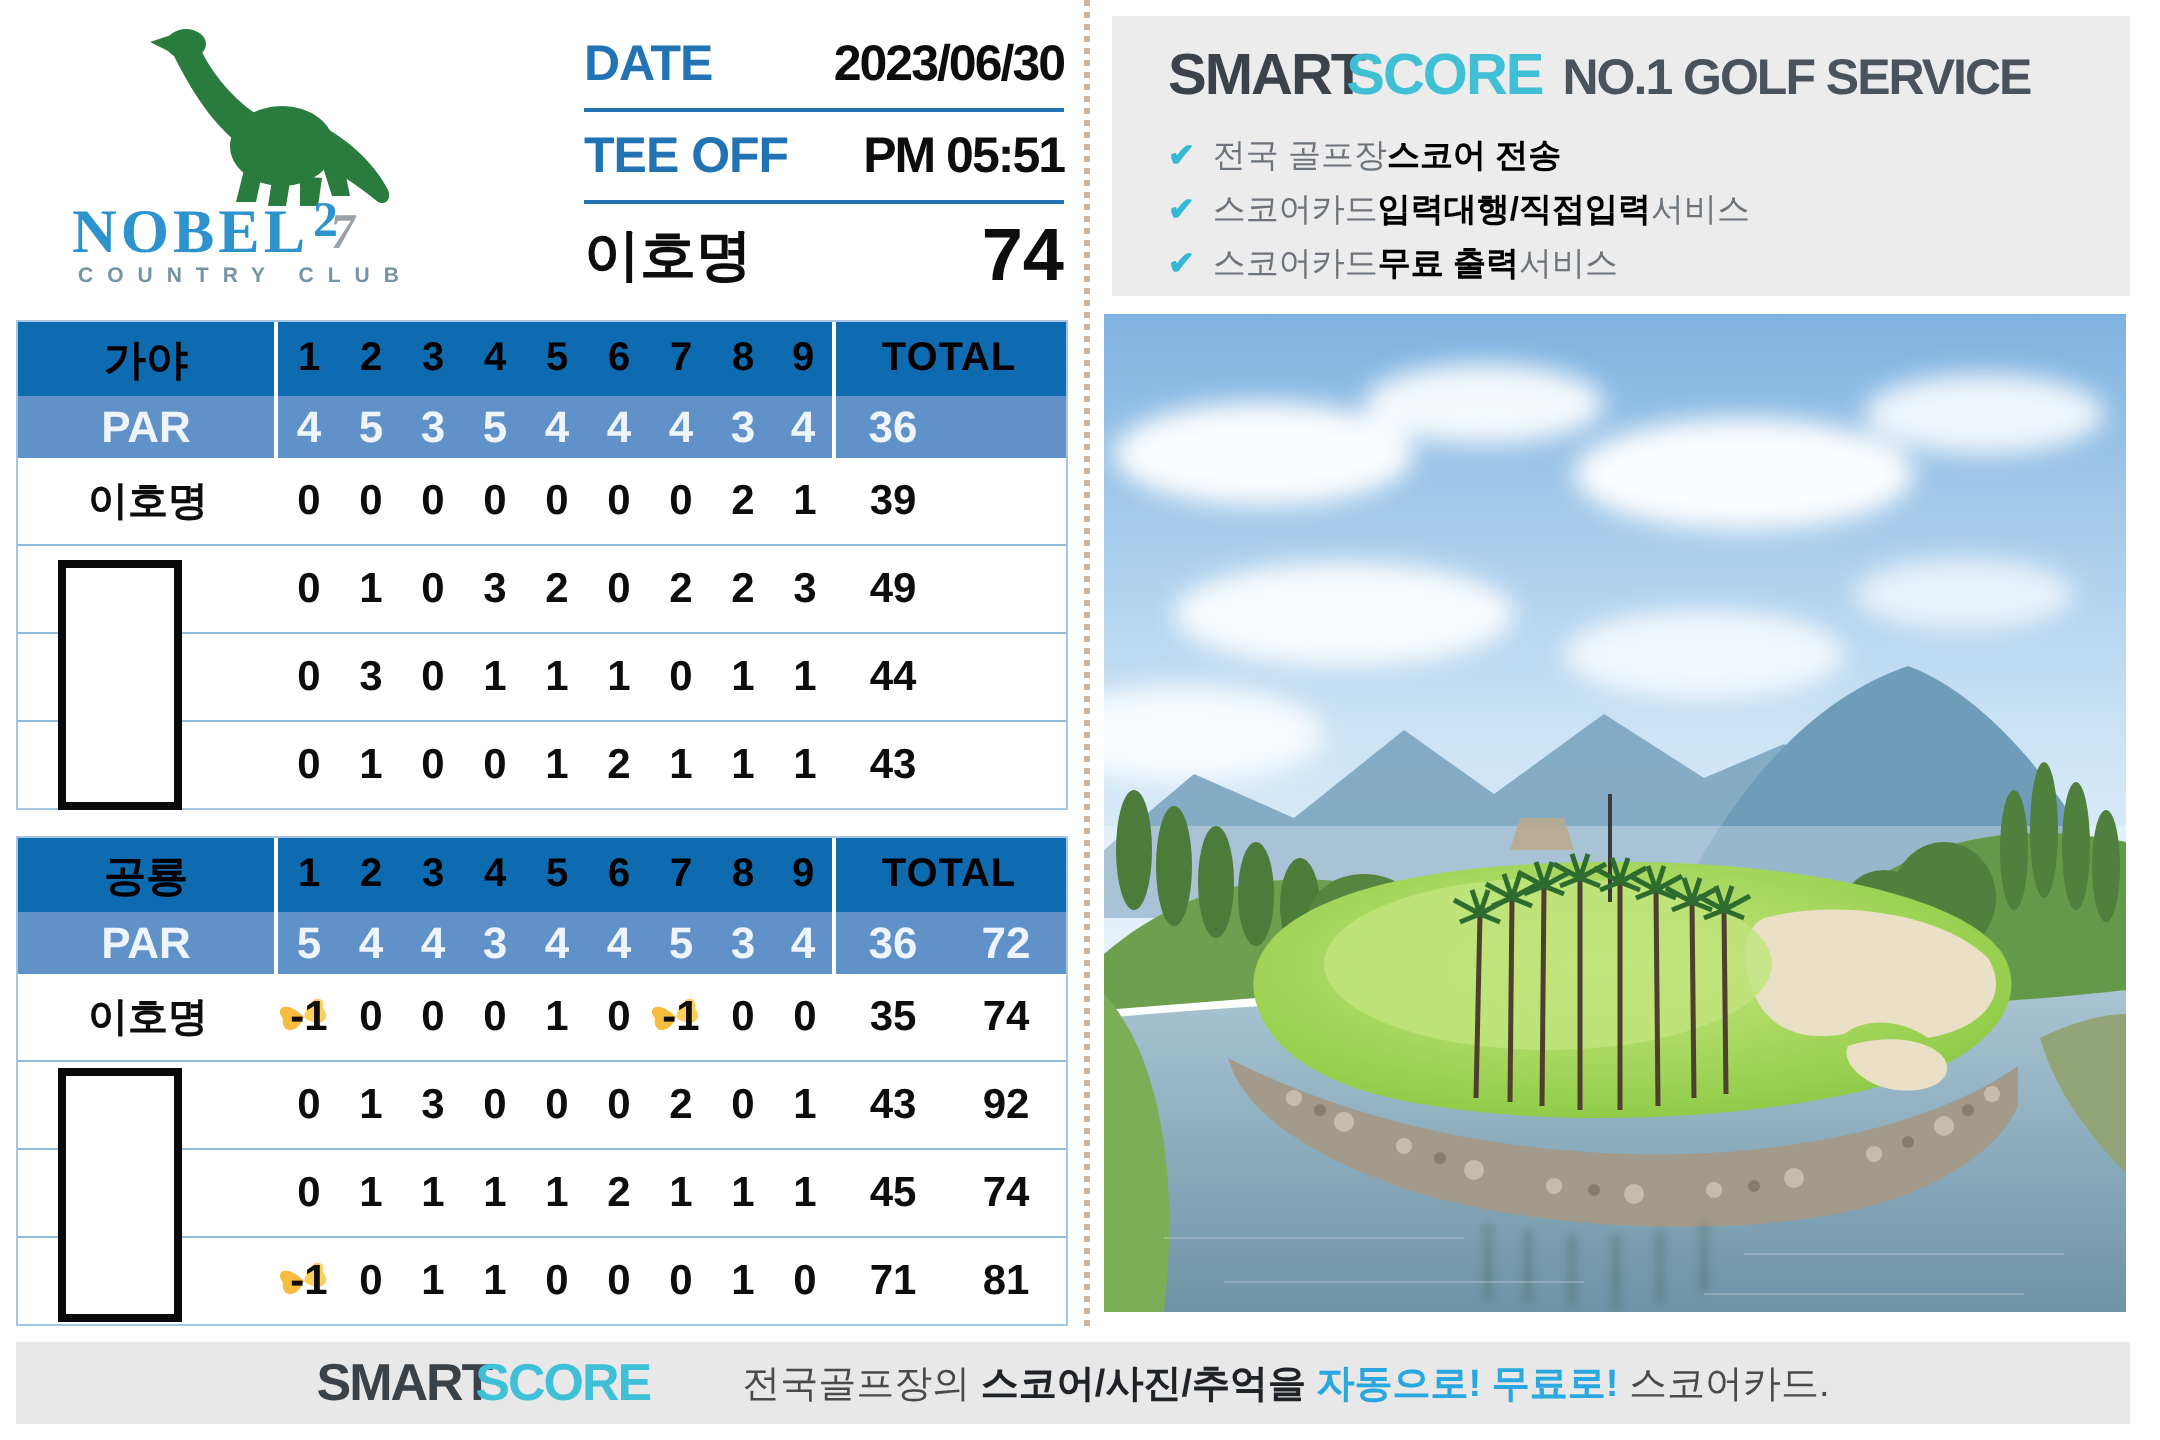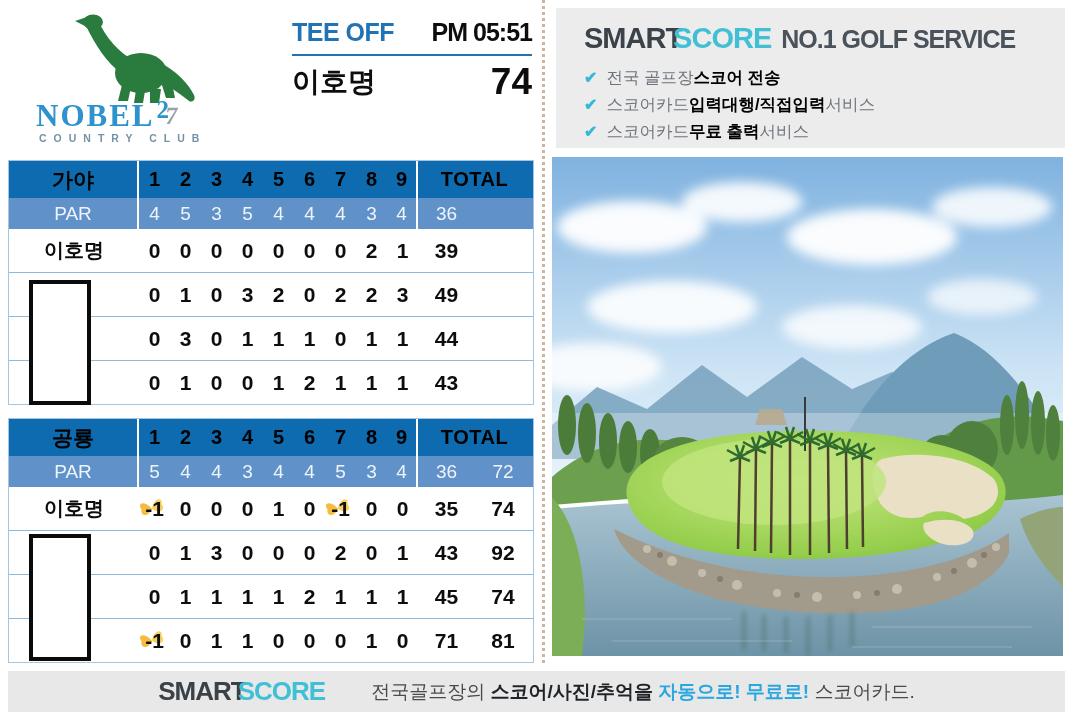--- a/index.html
+++ b/index.html
@@ -39,21 +39,21 @@
   .tr{display:grid;grid-template-columns:130px repeat(9,31px) 57px 56px;}
   .tr.head{height:37px;background:#0e6bb0;color:#000000;}
   .tr.par{height:31px;background:#6191c9;color:#eef4fb;}
   .tr.player{height:43px;background:#fff;color:#0d0d0d;}
   .tr.player + .tr.player{border-top:1px solid #8fbadb;}
   .cell{display:flex;align-items:center;justify-content:center;}
   .cell.sep{border-right:2px solid #ffffff;}
   .course-name{font-size:21px;font-weight:700;}
   .hole-h{font-size:20px;font-weight:600;}
   .total-h{grid-column:span 2;font-size:20px;font-weight:600;letter-spacing:0.5px;}
-  .par-n{font-size:19px;font-weight:400;}
+  .par-n{font-size:22px;font-weight:700;}
   .pname{font-size:20px;font-weight:700;}
   .score{position:relative;font-size:21px;font-weight:600;}
   .score .num{position:relative;z-index:1;}
   .bf{position:absolute;width:27px;height:27px;left:50%;top:50%;
       transform:translate(-62%,-55%);z-index:0;}
   .rtotal{font-size:21px;font-weight:600;}
   .redact{position:absolute;left:20px;width:62px;border:4px solid #0a0a0a;background:#fff;
           box-sizing:border-box;z-index:3;}
   .t1 .redact{top:119px;height:125px;}
   .t2 .redact{top:115px;height:127px;}
@@ -104,20 +104,24 @@
           <path d="M70,78 l-2,13 h9 l2,-12 Z"></path>
           <path d="M84,76 l0,15 h9 l2,-14 Z"></path>
           <path d="M95,70 l5,16 h9 l-3,-15 Z"></path>
         </g>
       </svg>
       <div class="brand-line"><span class="nobel">NOBEL</span><span class="n2">2</span><span class="n7">7</span></div>
       <div class="cclub">COUNTRY CLUB</div>
     </div>
 
     <div class="info">
+      <div class="info-row">
+        <span class="info-label">DATE</span>
+        <span class="info-value">2023/06/30</span>
+      </div>
       <div class="info-row">
         <span class="info-label">TEE OFF</span>
         <span class="info-value">PM 05:51</span>
       </div>
       <div class="info-row last">
         <span class="player-big">이호명</span>
         <span class="score-big">74</span>
       </div>
     </div>
 

